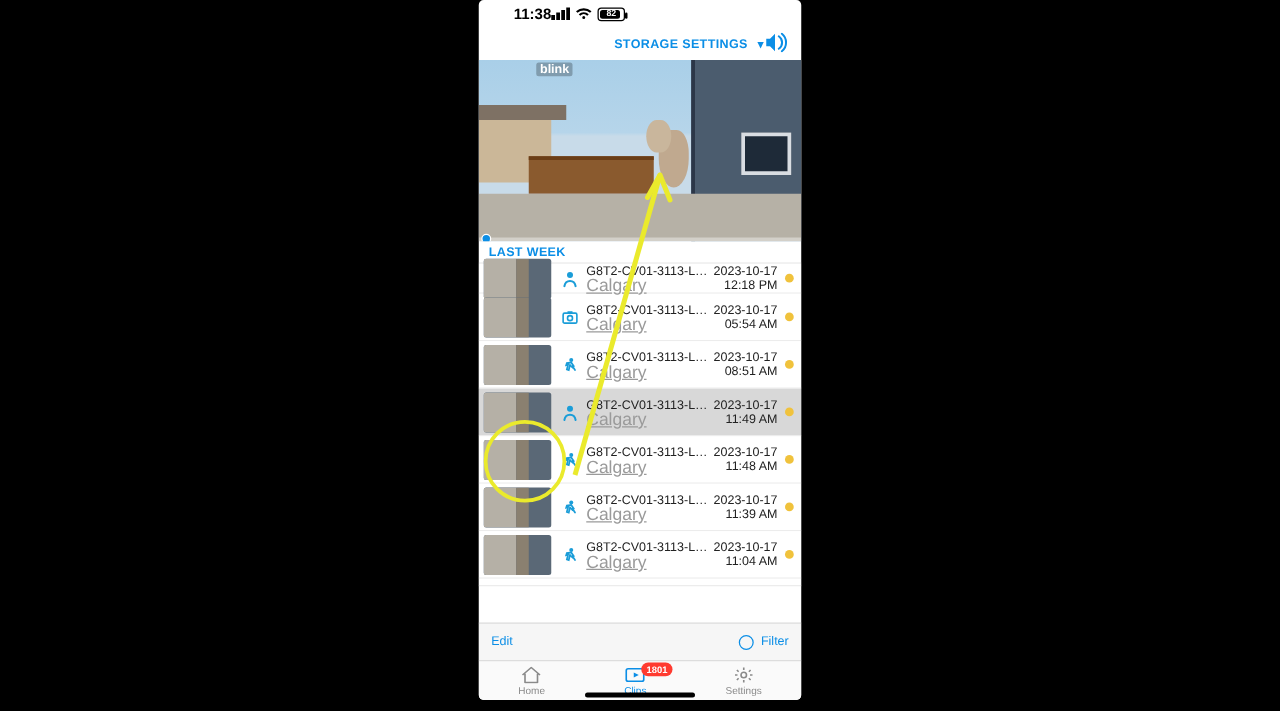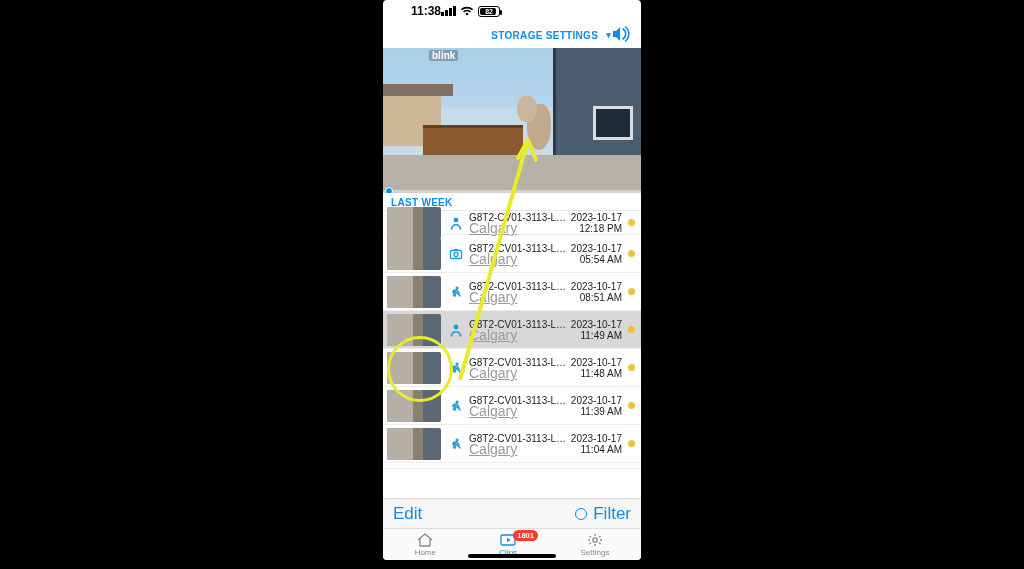--- a/index.html
+++ b/index.html
@@ -120,21 +120,21 @@
   .clip-loc{font-size:14px;color:#9a9a9a;line-height:10px;text-decoration:underline;}
   .timecol{flex:0 0 auto;text-align:right;font-size:10px;color:#222;padding-right:4px;}
   .timecol .d{display:block;}
   .dot{width:7px;height:7px;border-radius:50%;background:#f0c23c;flex:0 0 auto;margin-left:2px;}
 
   
   .toolbar{
     position:absolute;left:0;right:0;bottom:32px;height:30px;
     display:flex;justify-content:space-between;align-items:center;
     padding:0 10px;border-top:1px solid #ddd;background:#f6f6f6;
-    font-size:17px;color:#0b8ee6;
+    font-size:10px;color:#0b8ee6;
   }
   .filter{display:flex;align-items:center;gap:6px;}
   .circle-o{width:12px;height:12px;border:1.5px solid #0b8ee6;border-radius:50%;display:inline-block;}
 
   
   .tabbar{
     position:absolute;left:0;right:0;bottom:0;height:32px;
     display:flex;justify-content:space-around;align-items:center;
     border-top:1px solid #ddd;background:#fafafa;
   }

